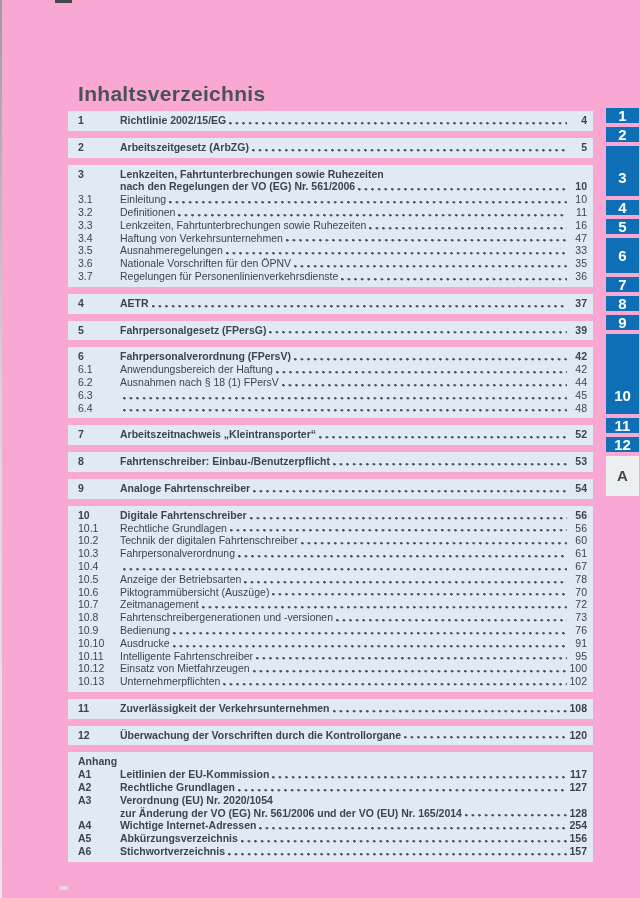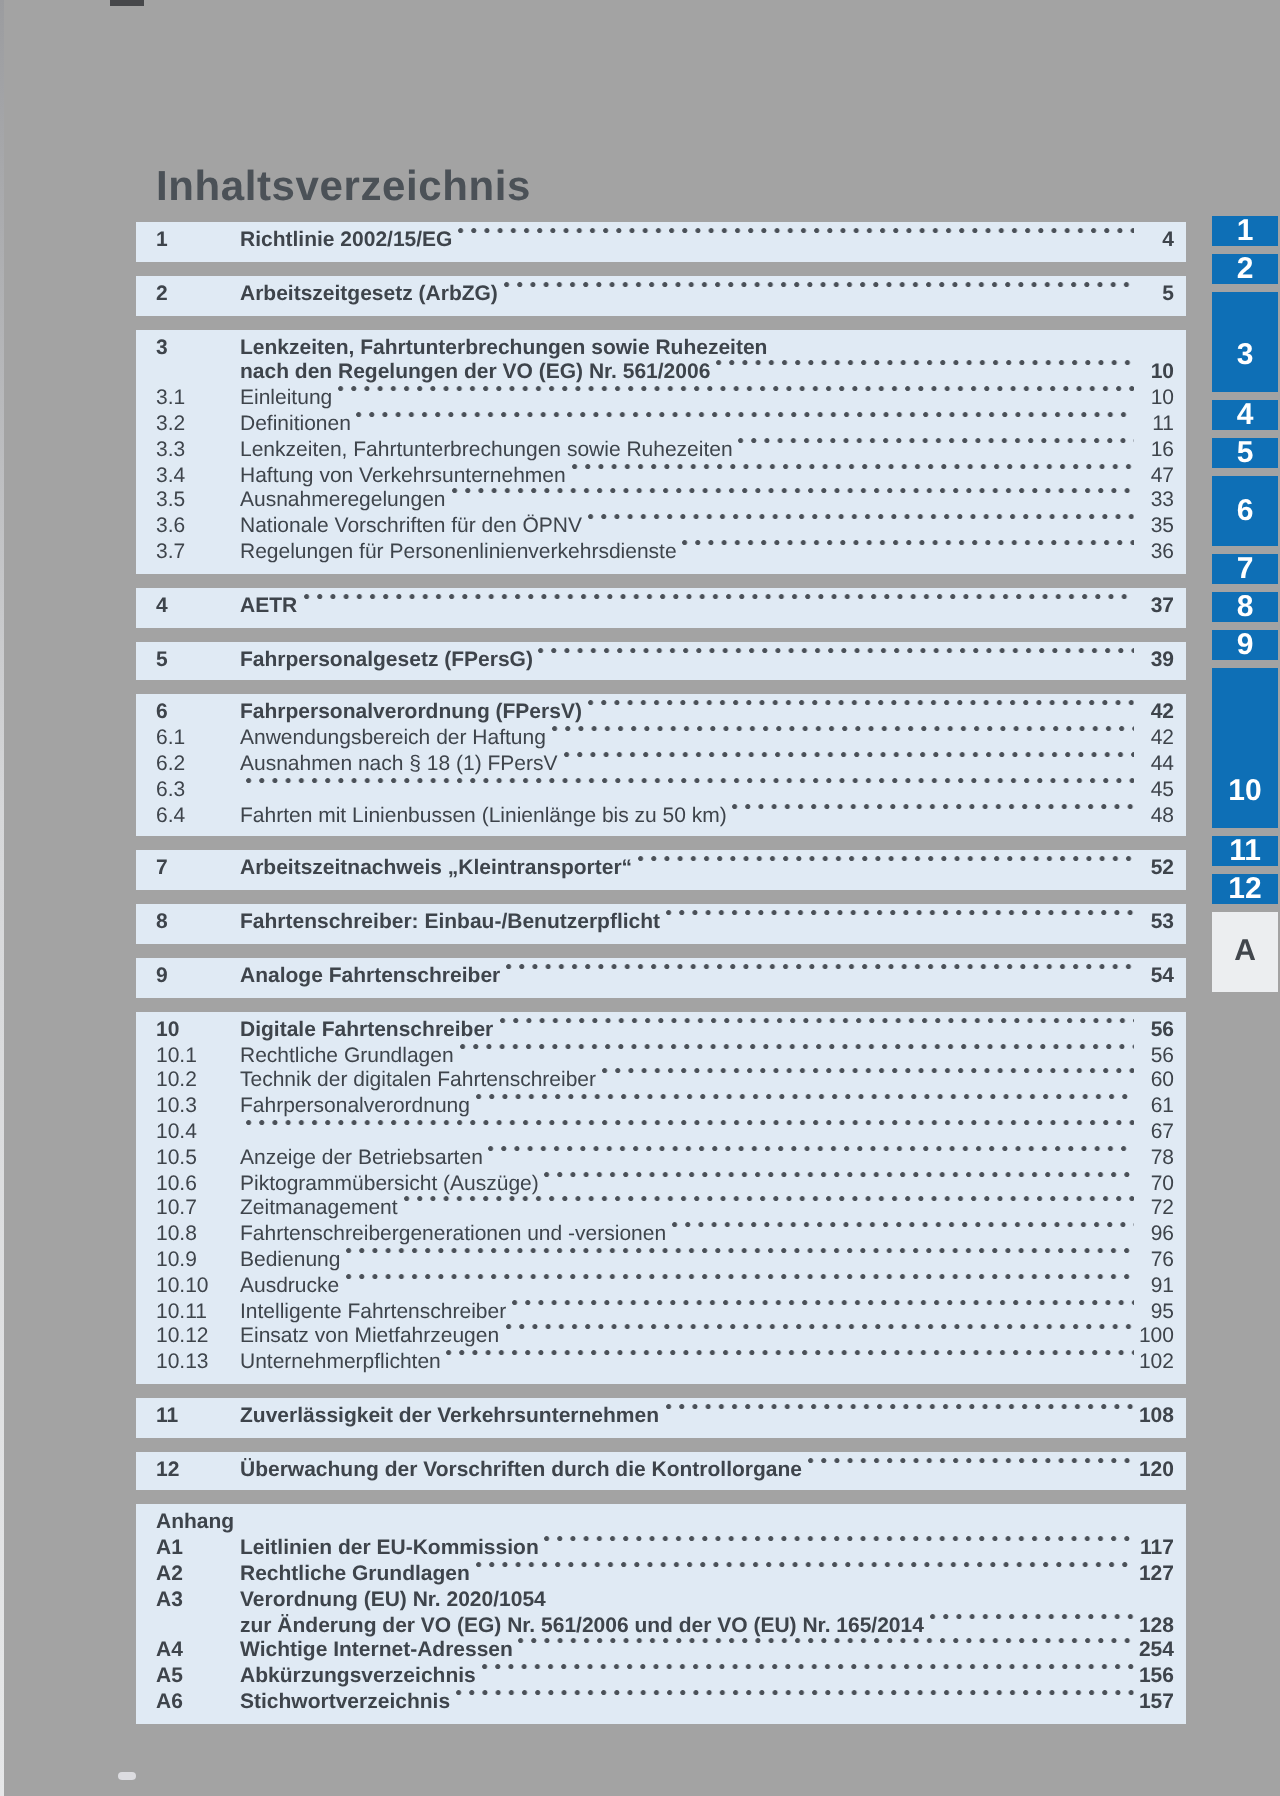--- a/index.html
+++ b/index.html
@@ -19,39 +19,39 @@
 
   .toc{position:absolute;left:68px;top:111px;width:525px;font-size:10.5px;line-height:12.8px;}
   .toc-section{background:var(--row-bg,#e0eaf4);padding:3px 6px 4px 10px;margin-bottom:7px;}
 
   .row{display:flex;}
   .row .num{flex:0 0 42px;}
   .row .body{flex:1;min-width:0;}
   .row.bold{font-weight:700;}
   .hdr{font-weight:700;}
 
-  .line{display:flex;align-items:flex-start;}
+  .line{display:flex;align-items:flex-end;}
   .line .txt{white-space:nowrap;}
   .dots{flex:1 1 auto;height:3px;margin:0 2px 2px 3px;
         background-image:radial-gradient(circle at 1.3px 1.3px,#4a5057 1.05px,transparent 1.45px);
         background-size:6.6px 3px;background-repeat:repeat-x;min-width:8px;}
   .pg{flex:0 0 auto;min-width:18px;text-align:right;}
 
   
   .tab{position:absolute;right:1px;width:33px;background:var(--tab-blue,#0e6fb6);color:#fff;
        display:flex;justify-content:center;box-sizing:border-box;}
   .tab .lbl{font-weight:700;font-size:15px;line-height:16px;}
   .tab.short{align-items:center;}
   .tab.tall{align-items:flex-end;padding-bottom:10px;}
   .tab.light{background:var(--tab-a-bg,#eceef0);color:var(--tab-a-text,#42474d);}
 </style>
 </head>
 <body>
 
-<div class="page" style="background: #a3a3a3; color: rgb(62, 68, 75);">
+<div class="page" style="background: #f9a8d4; color: rgb(62, 68, 75);">
   <div class="edge-left"></div>
   <div class="mark-top"></div>
   <div class="mark-bottom"></div>
 
   <h1 class="title">Inhaltsverzeichnis</h1>
 
   <div class="toc" id="toc">
       <div class="toc-section">
         <div class="row bold">
           <span class="num">1</span>
@@ -222,21 +222,20 @@
             <div class="line">
               <span class="dots"></span>
               <span class="pg">45</span>
             </div>
           </span>
         </div>
         <div class="row">
           <span class="num">6.4</span>
           <span class="body">
             <div class="line">
-              <span class="txt">Fahrten mit Linienbussen (Linienlänge bis zu 50 km)</span>
               <span class="dots"></span>
               <span class="pg">48</span>
             </div>
           </span>
         </div>
       </div>
       <div class="toc-section">
         <div class="row bold">
           <span class="num">7</span>
           <span class="body">
@@ -351,21 +350,21 @@
               <span class="pg">72</span>
             </div>
           </span>
         </div>
         <div class="row">
           <span class="num">10.8</span>
           <span class="body">
             <div class="line">
               <span class="txt">Fahrtenschreibergenerationen und -versionen</span>
               <span class="dots"></span>
-              <span class="pg">96</span>
+              <span class="pg">73</span>
             </div>
           </span>
         </div>
         <div class="row">
           <span class="num">10.9</span>
           <span class="body">
             <div class="line">
               <span class="txt">Bedienung</span>
               <span class="dots"></span>
               <span class="pg">76</span>

